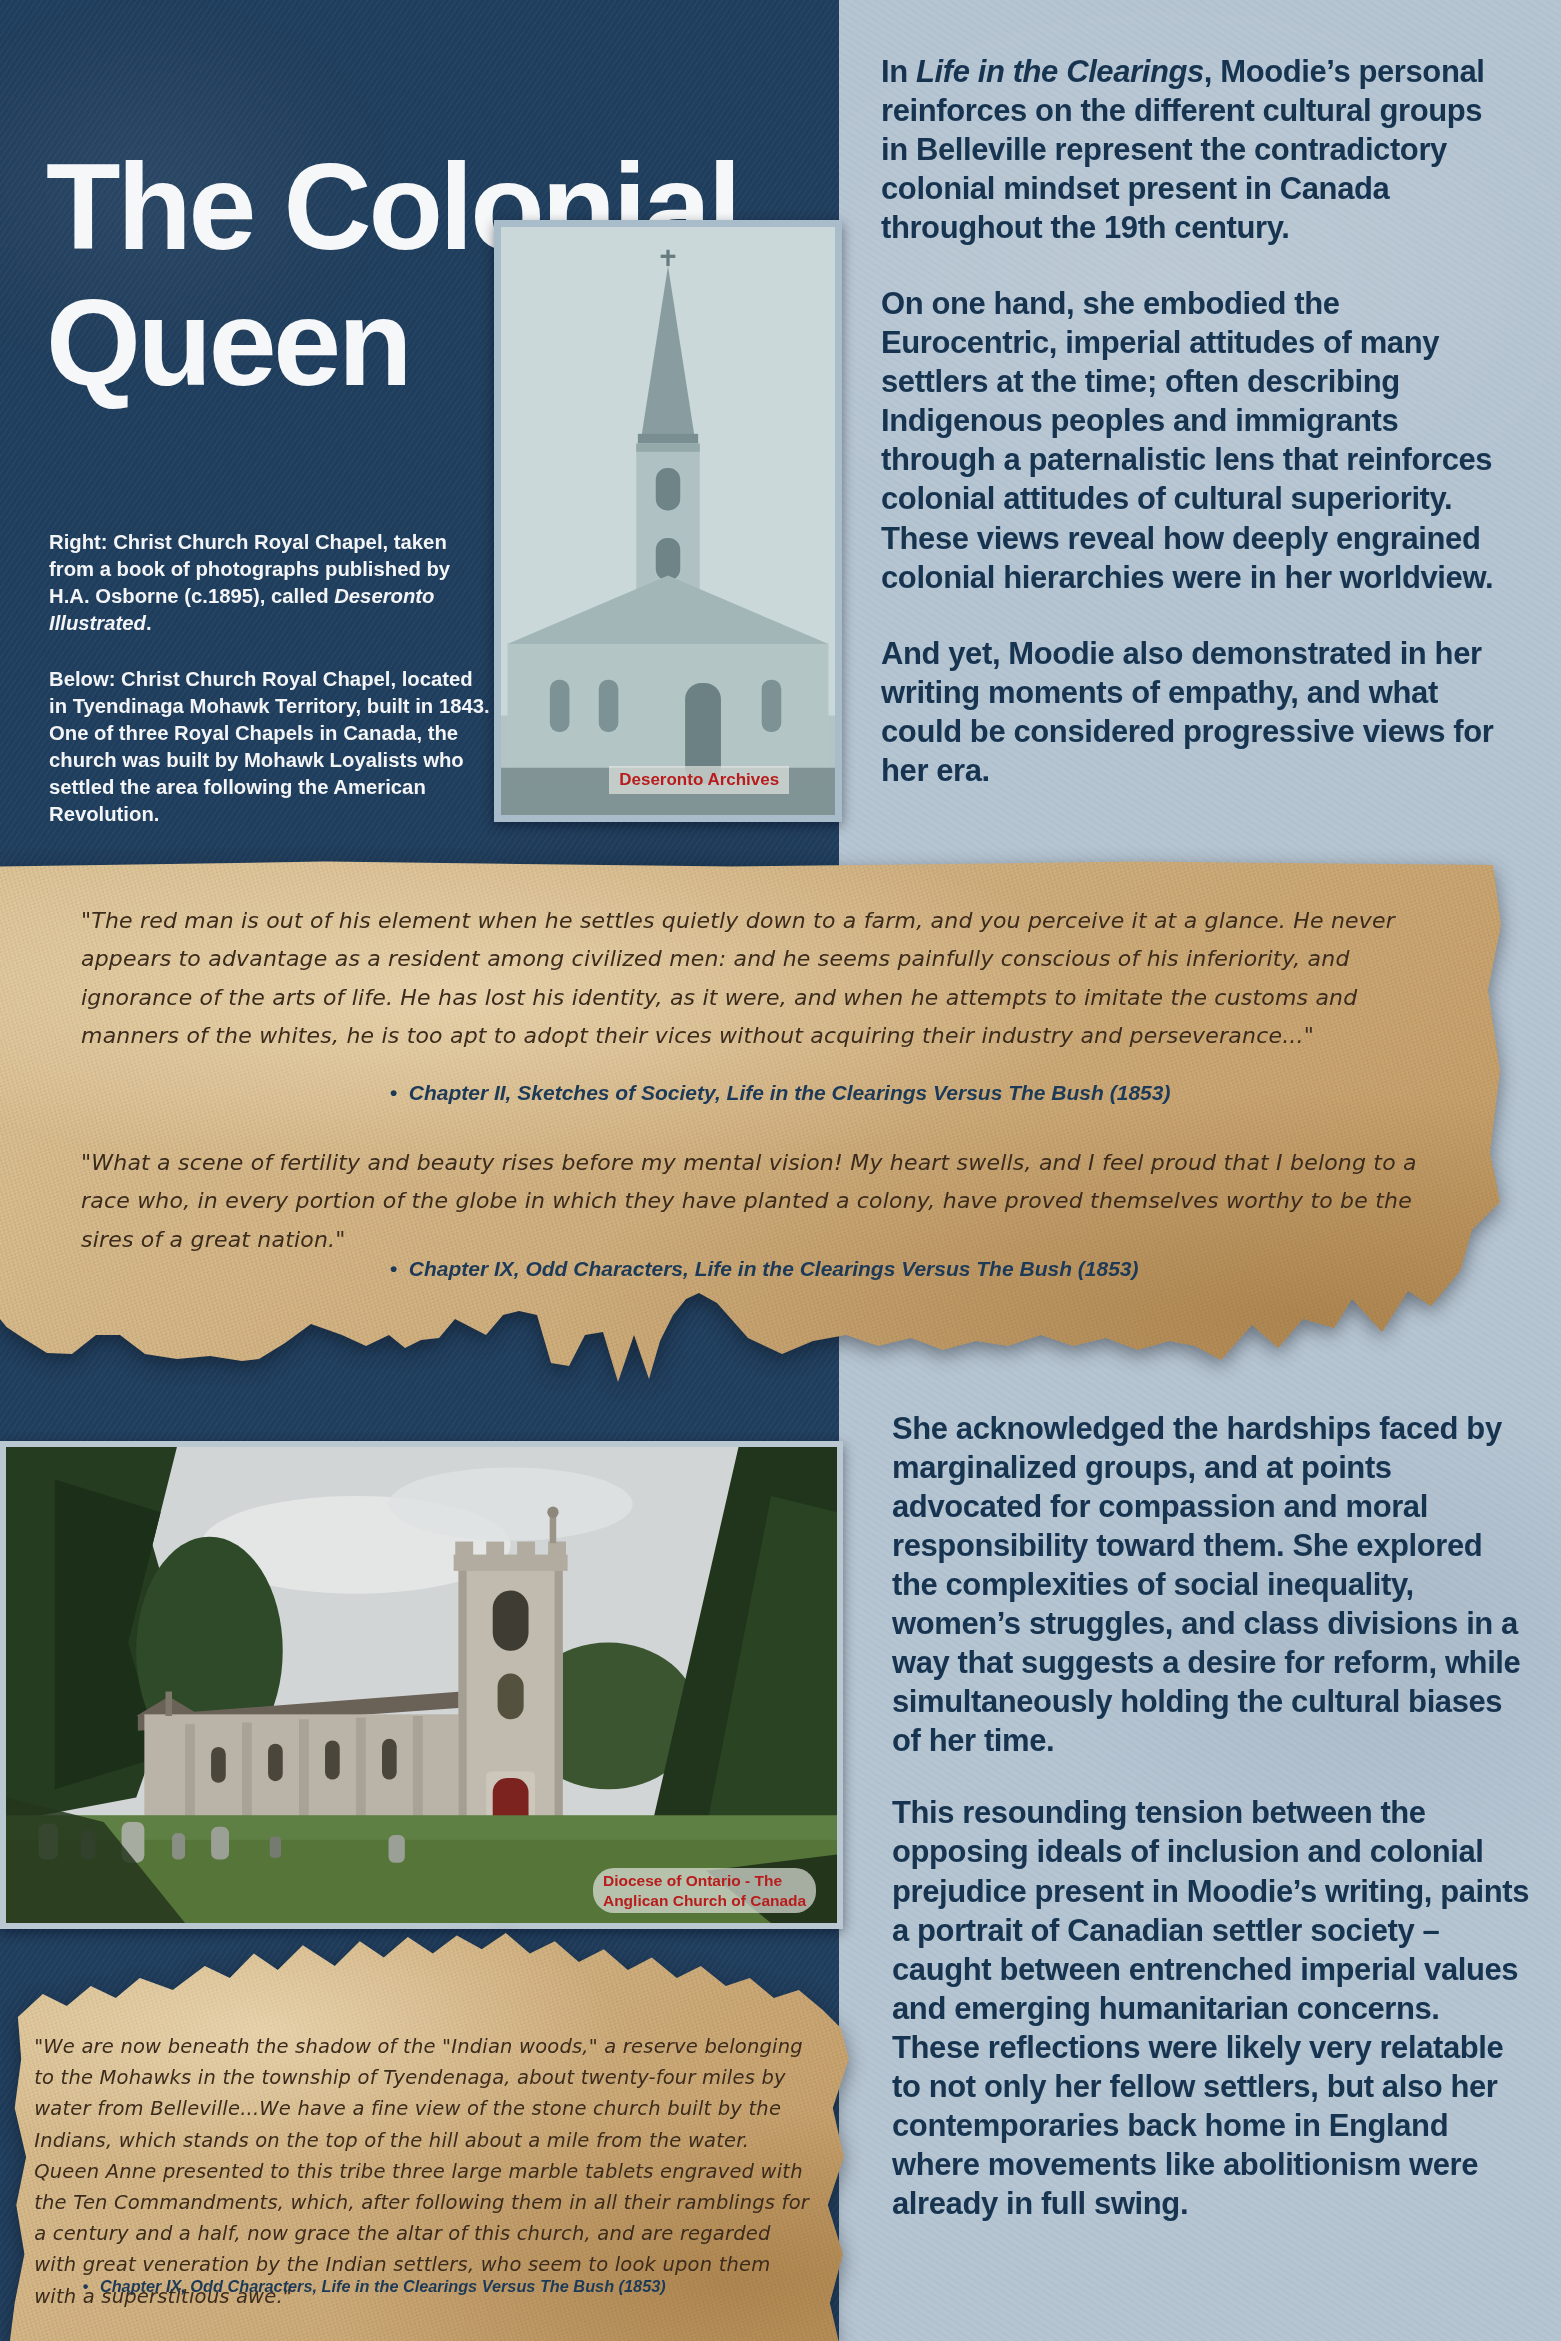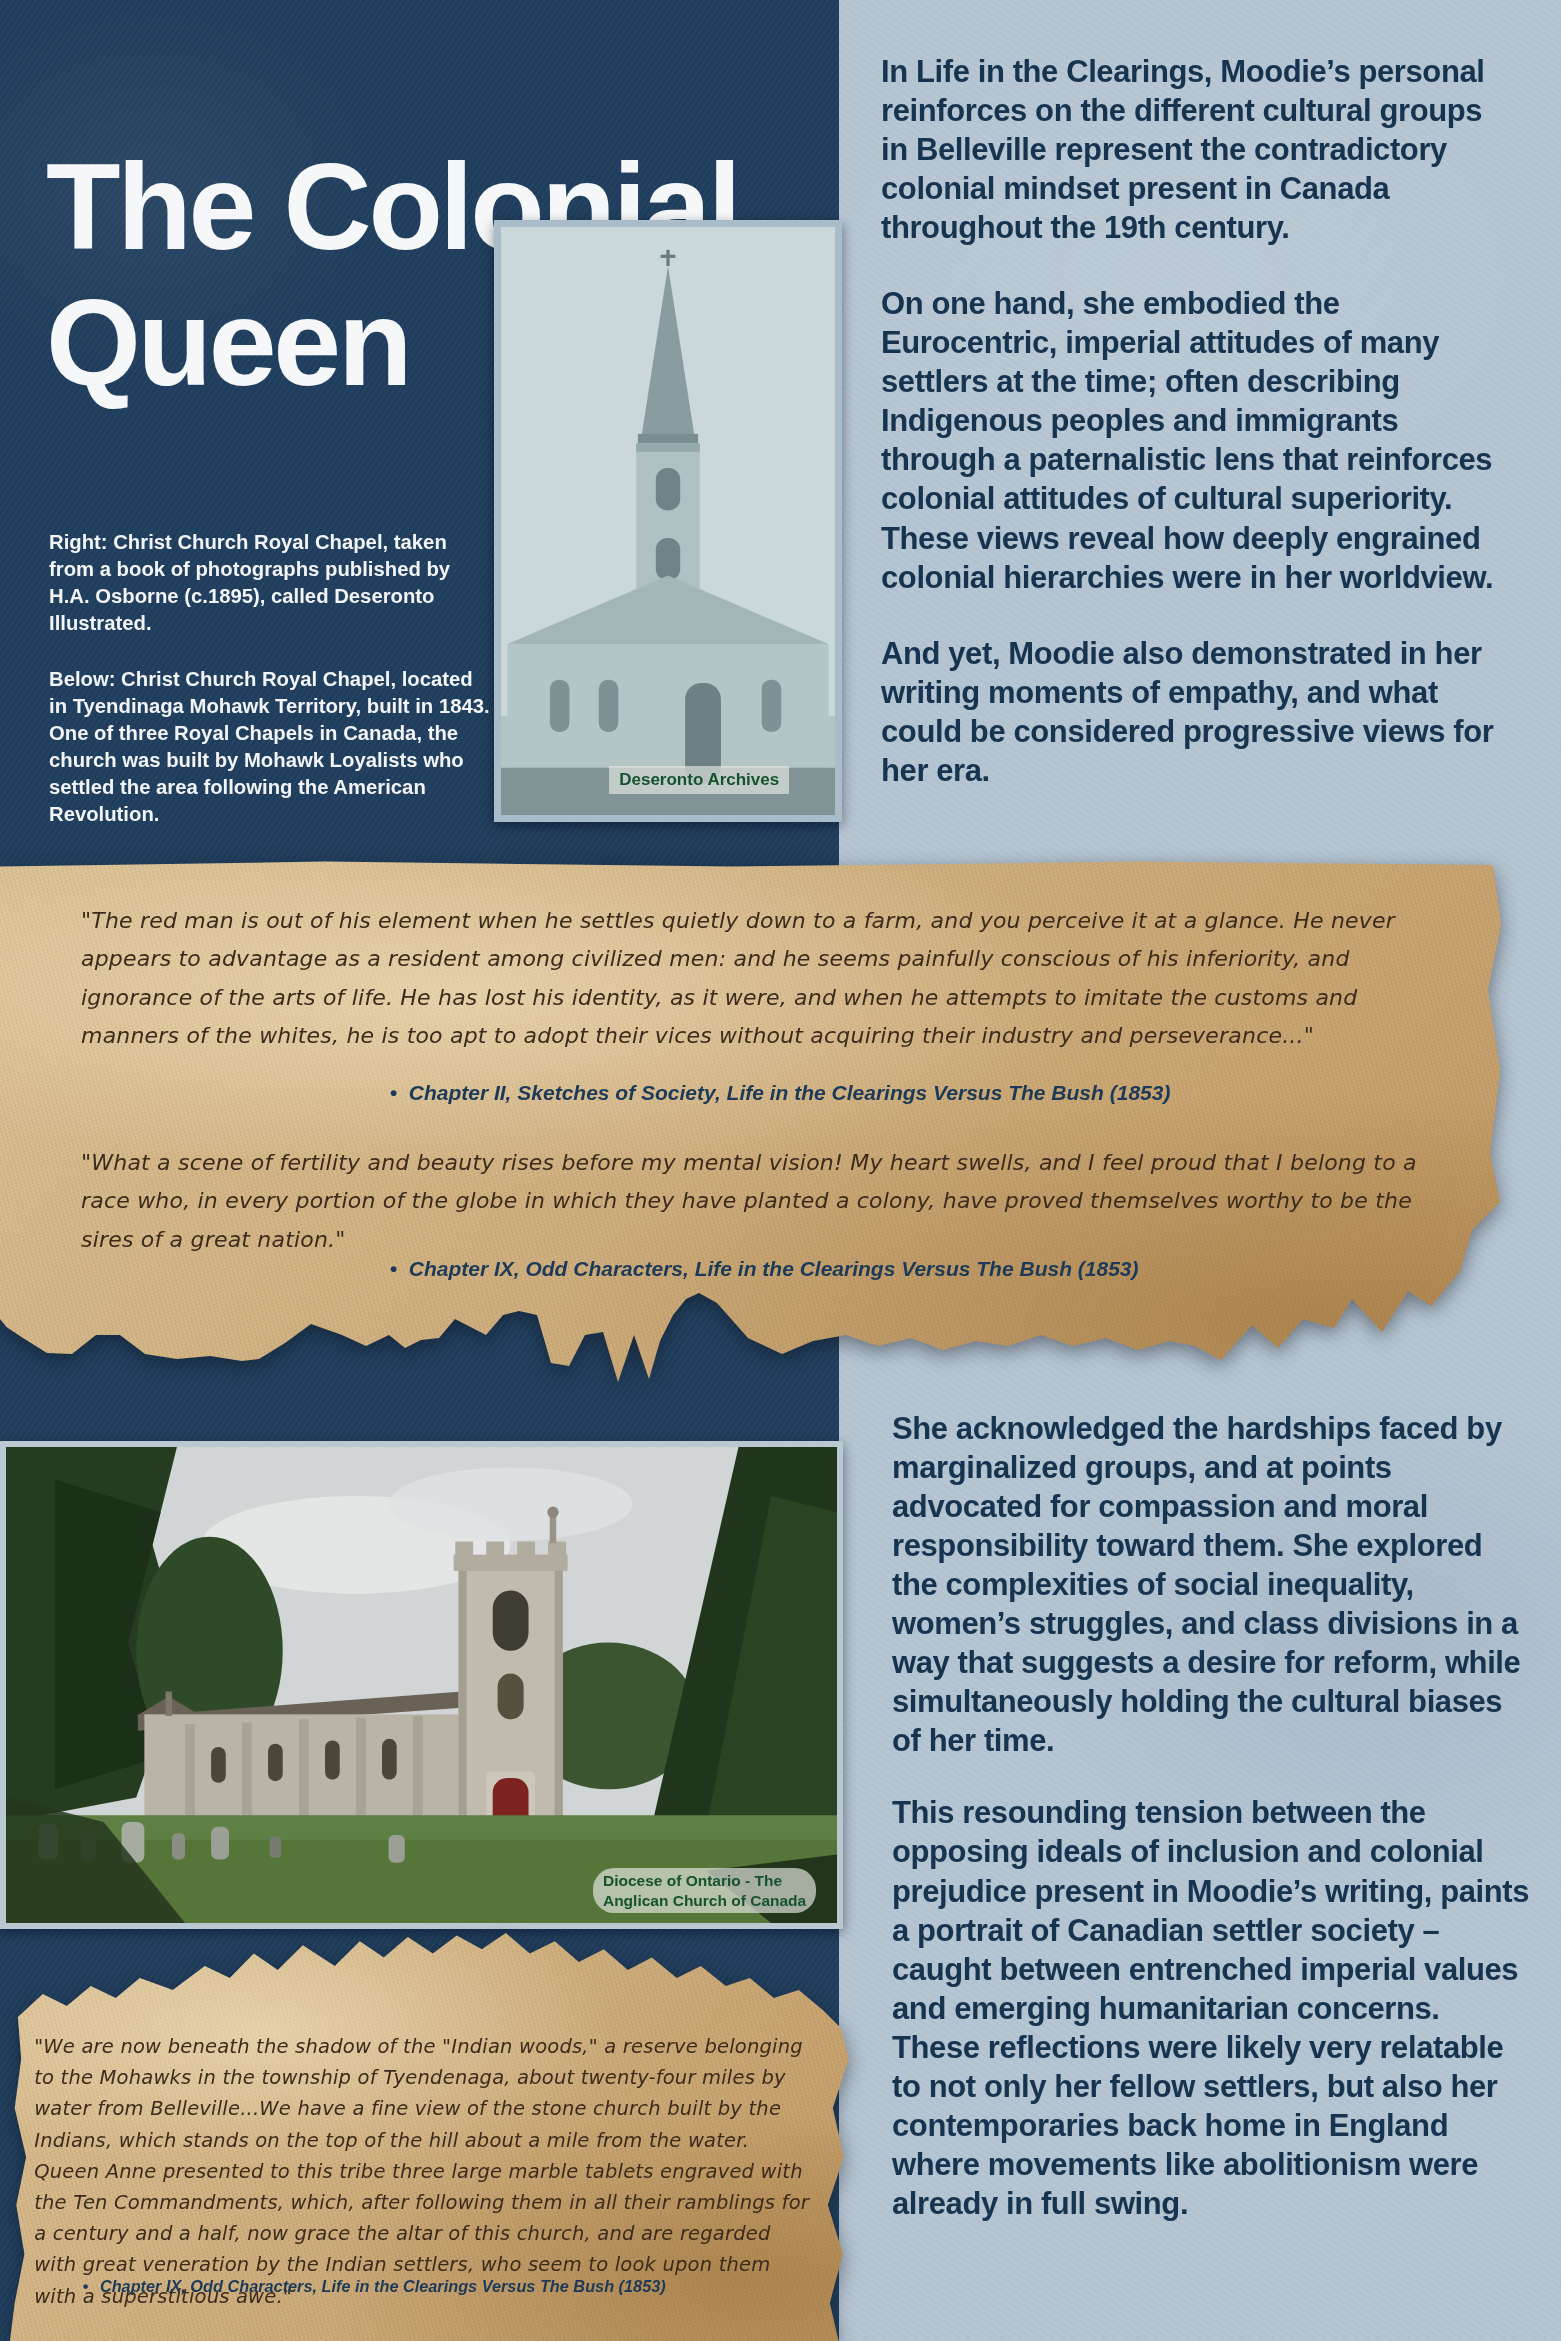--- a/index.html
+++ b/index.html
@@ -23,29 +23,29 @@
   .title{
     position:absolute;left:46px;top:57px;width:781px;
     color:#f5f7f8;font-weight:700;font-size:122px;line-height:1.12;letter-spacing:-3.3px;
   }
   .intro{position:absolute;left:881px;top:52px;width:634px;}
   .intro p, .outro p{
     margin:0 0 37px 0;color:#16334f;font-weight:700;font-size:31px;line-height:1.26;letter-spacing:-0.4px;
   }
   .outro{position:absolute;left:892px;top:1409px;width:642px;}
   .outro p{margin-bottom:33px;}
-  .it{}
+  .it{font-style:italic;}
   .left-caps{position:absolute;left:49px;top:529px;width:443px;color:#f2f4f5;}
   .left-caps p{margin:0 0 29px 0;font-weight:700;font-size:20.3px;line-height:1.33;}
   .photo{position:absolute;box-sizing:border-box;box-shadow:0 4.1px 11.4px rgba(0,0,20,0.45);}
   .photo1{left:494px;top:220px;width:348px;height:602px;border:7.3px solid #a9bcc9;background:#cdd9db;}
   .photo2{left:0;top:1441px;width:843px;height:488px;border:6.5px solid #bac8d2;background:#d1d5d6;}
   .photo svg{display:block;width:100%;height:100%;}
   .photo-cap{
-    position:absolute;background:rgba(228,231,226,0.68);color:#14532d;
+    position:absolute;background:rgba(228,231,226,0.68);color:#b91c1c;
     font-weight:700;line-height:1.25;padding:3.3px 9.8px;white-space:nowrap;
   }
   .cap1{right:46px;bottom:21px;font-size:17px;}
   .cap2{right:21px;bottom:9.8px;font-size:15.5px;text-align:left;border-radius:21px;}
   .parch-wrap{position:absolute;filter:drop-shadow(0 6.5px 9.8px rgba(10,15,25,0.45));}
   .parch{
     position:absolute;left:0;top:0;width:100%;height:100%;
     background:
       radial-gradient(ellipse 60% 50% at 30% 25%, rgba(255,244,215,0.45), transparent 70%),
       radial-gradient(ellipse 70% 60% at 85% 85%, rgba(130,85,30,0.35), transparent 70%),

